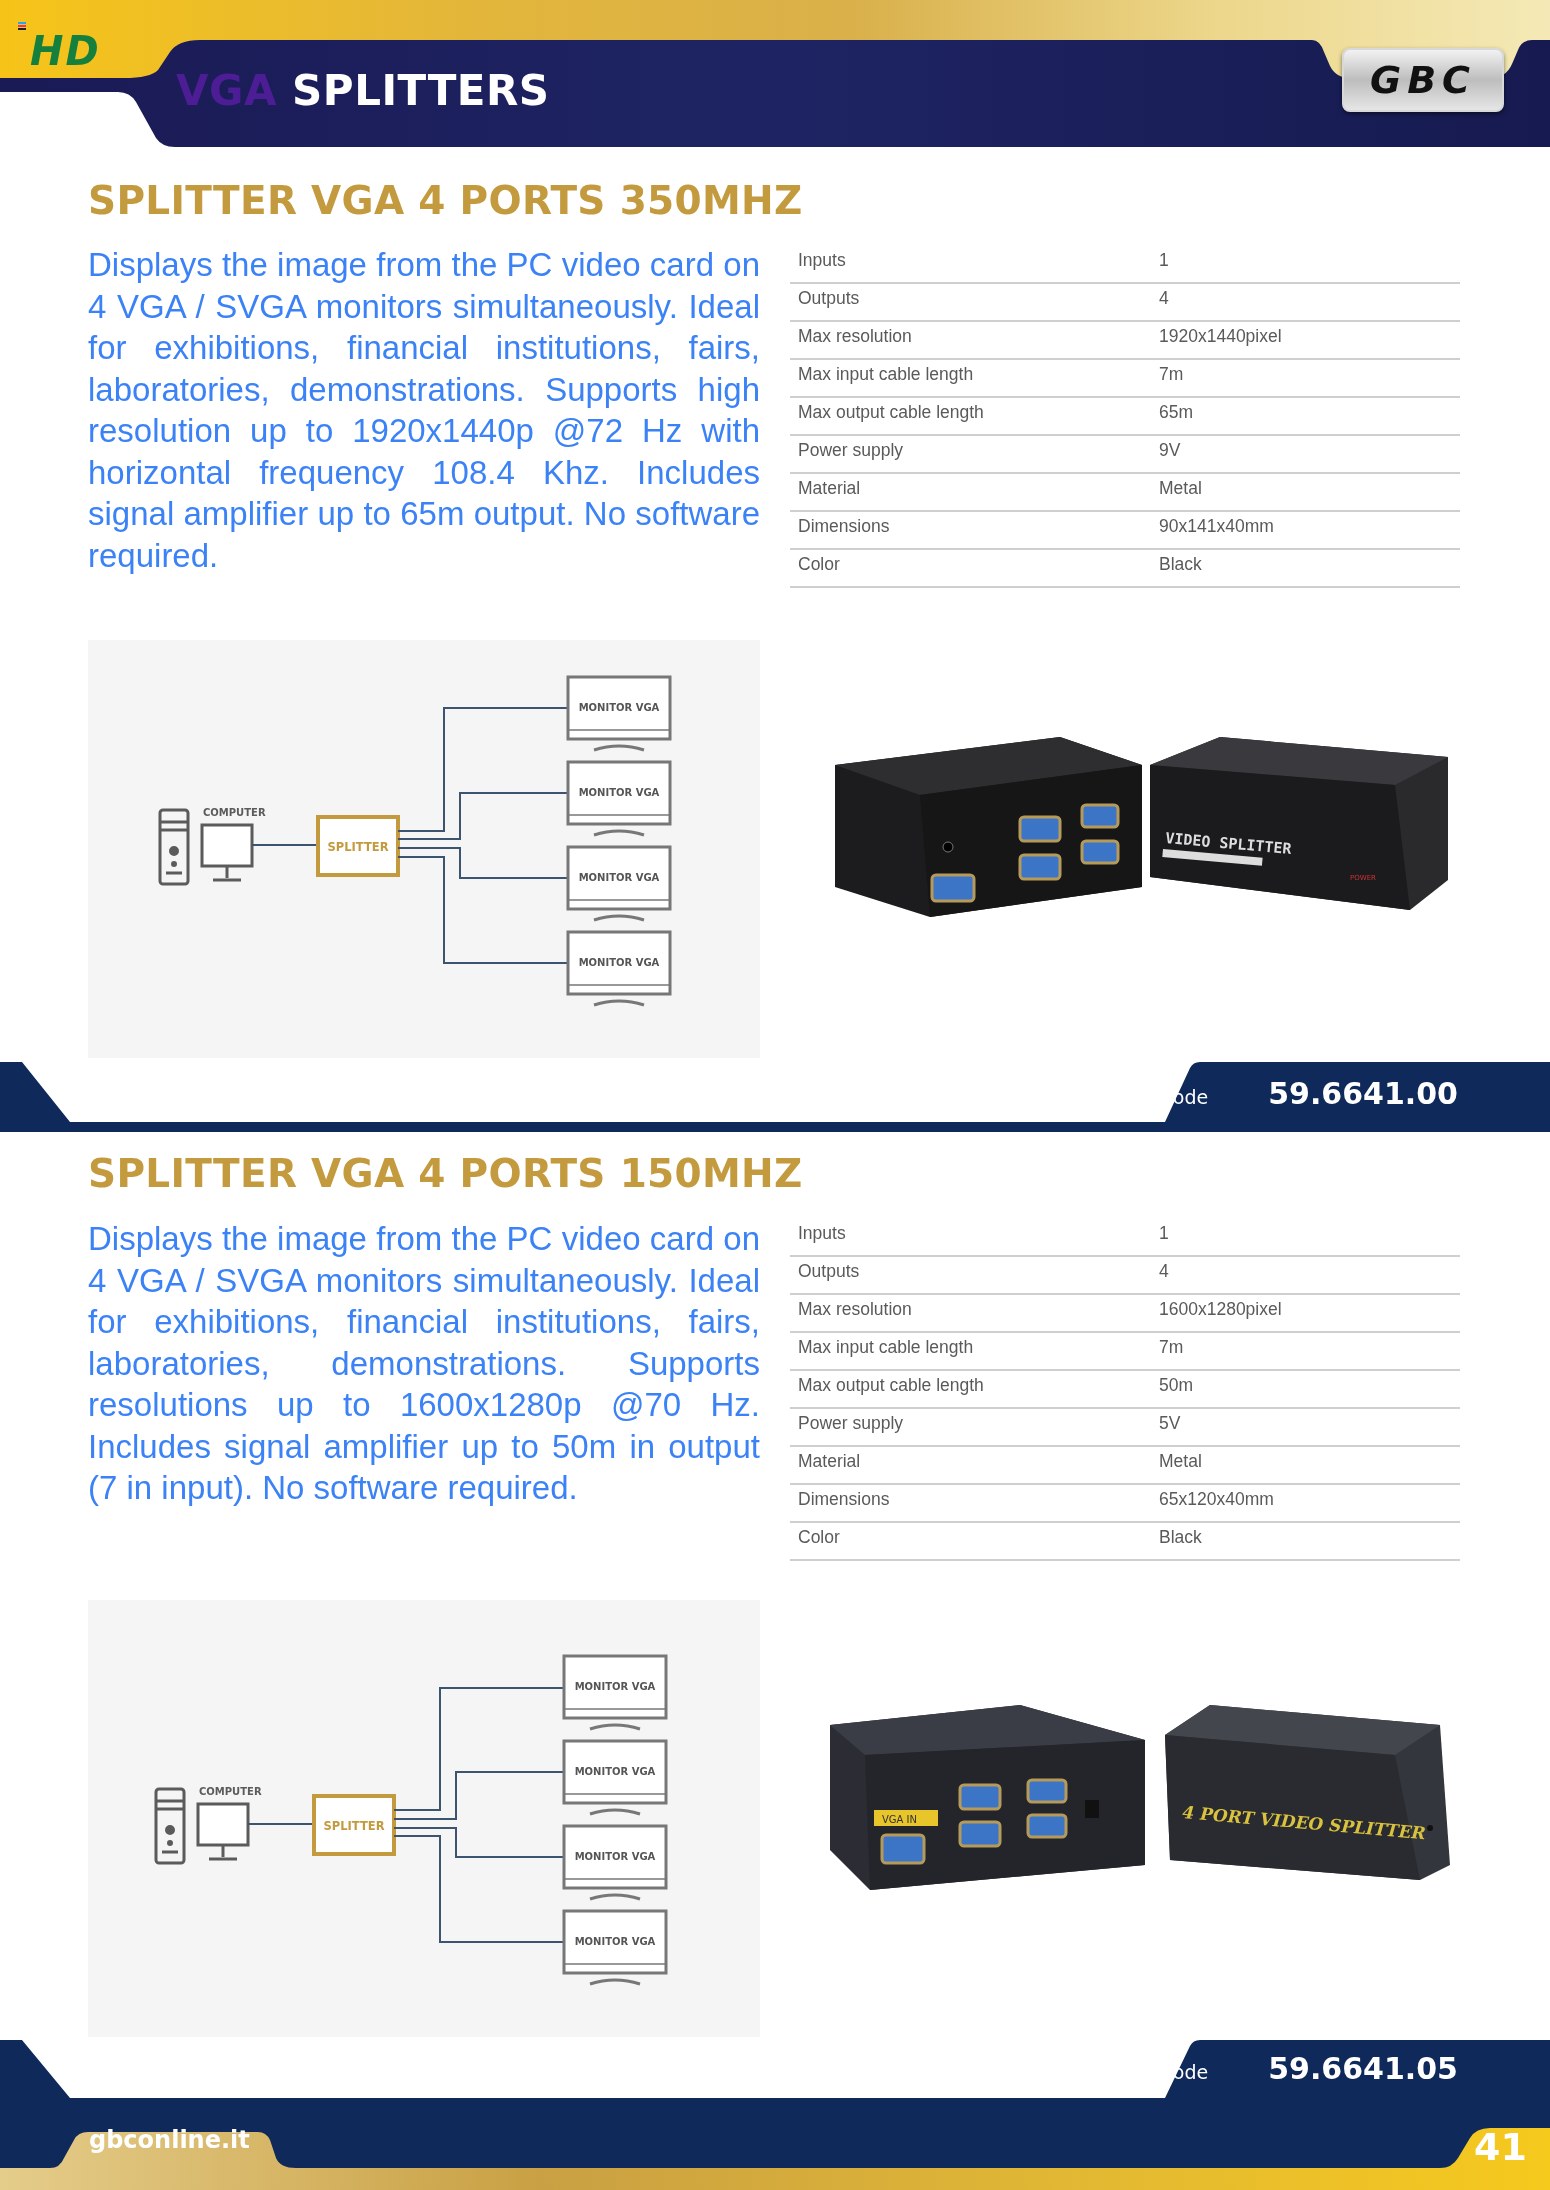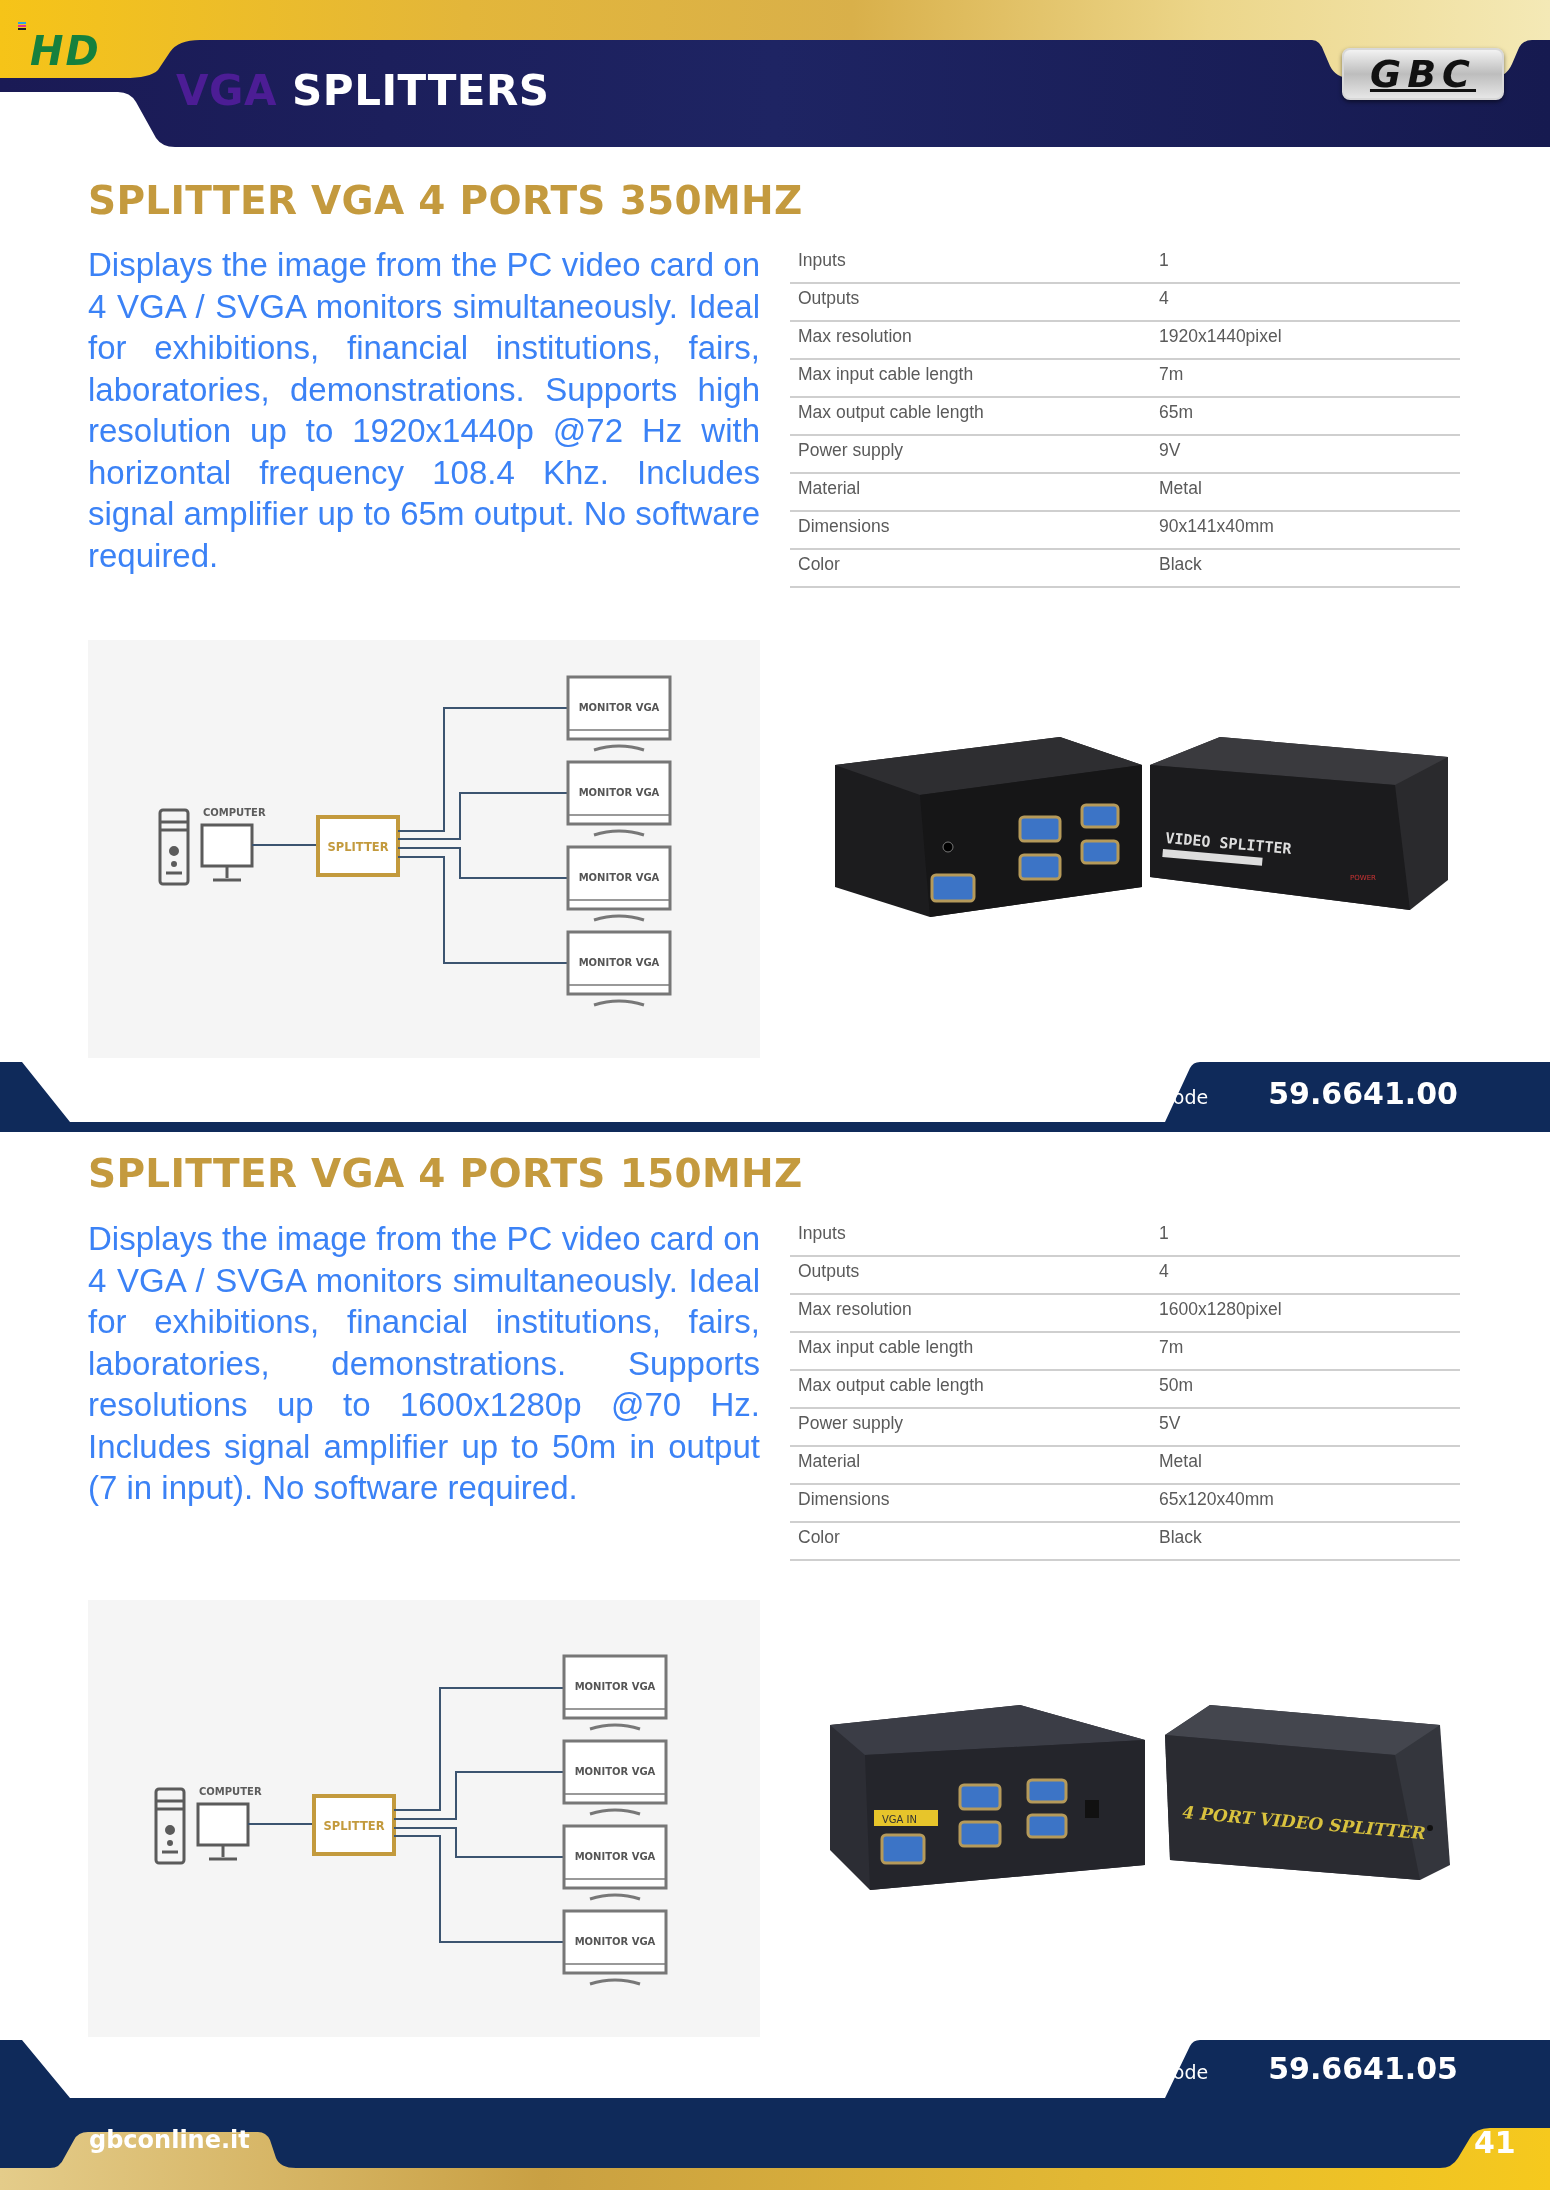--- a/index.html
+++ b/index.html
@@ -22,27 +22,27 @@
   }
   .cmyk-mark { position: absolute; left: 18px; top: 22px; width: 8px; height: 9px; }
   .cmyk-mark span { display: block; height: 2px; margin-bottom: 1px; }
   .page-title {
     position: absolute; left: 176px; top: 66px; font-size: 42px; font-weight: bold;
     letter-spacing: 0.5px; font-family: "DejaVu Sans", sans-serif;
   }
   .page-title .gold { color: #4c1d95; }
   .page-title .white { color: #ffffff; }
   .gbc-logo {
-    position: absolute; left: 1342px; top: 48px; width: 162px; height: 52px;
+    position: absolute; left: 1342px; top: 48px; width: 162px; height: 64px;
     border-radius: 8px; border: 2px solid #d8d8d8;
     background: linear-gradient(180deg, #f2f2f2 0%, #bdbdbd 50%, #e6e6e6 100%);
     box-shadow: 0 2px 4px rgba(0,0,0,0.5);
     display: flex; align-items: center; justify-content: center;
     font-family: "DejaVu Sans", sans-serif; font-weight: bold; font-style: italic;
-    font-size: 38px; color: #111; letter-spacing: 6px; text-decoration: underline;
+    font-size: 38px; color: #111; letter-spacing: 6px;
   }
 
   
   .product-title {
     position: absolute; left: 88px; font-size: 39px; font-weight: bold;
     color: #c49a3e; letter-spacing: 0.3px; font-family: "DejaVu Sans", sans-serif;
   }
   .product-desc {
     position: absolute; left: 88px; width: 672px; font-size: 33px; line-height: 41.5px;
     text-align: justify; color: #3b82f6; font-family: "Liberation Sans", sans-serif;
@@ -78,21 +78,21 @@
   .code-label .num { font-size: 30px; font-weight: bold; margin-left: 32px; }
 
   
   .footer { position: absolute; left: 0; top: 2040px; width: 1322px; height: 150px; }
   .footer svg { position: absolute; left: 0; top: 0; }
   .site-url {
     position: absolute; left: 89px; top: 86px; font-size: 24px; font-weight: bold;
     color: #ffffff; font-family: "DejaVu Sans", sans-serif;
   }
   .page-num {
-    position: absolute; left: 1474px; top: 85px; font-size: 30px; font-weight: bold;
+    position: absolute; left: 1474px; top: 85px; font-size: 38px; font-weight: bold;
     color: #ffffff; font-family: "DejaVu Sans", sans-serif;
   }
 </style>
 </head>
 <body>
 
 <div class="hdr-gold"></div>
 <div class="hdr-navy">
   <svg width="1550" height="148" viewBox="0 0 1550 148">
     <defs>

